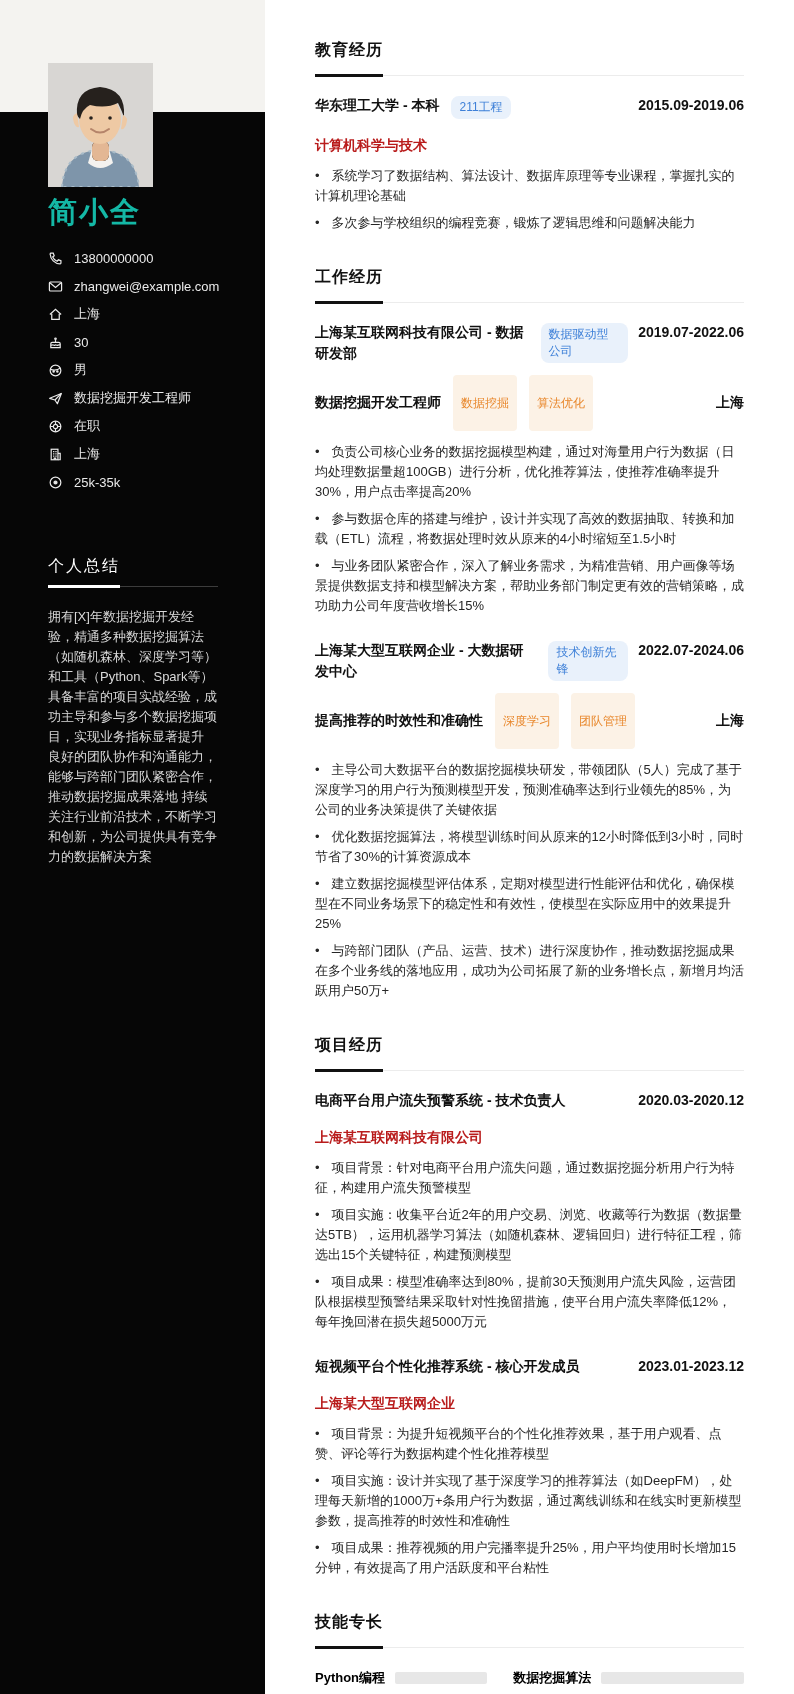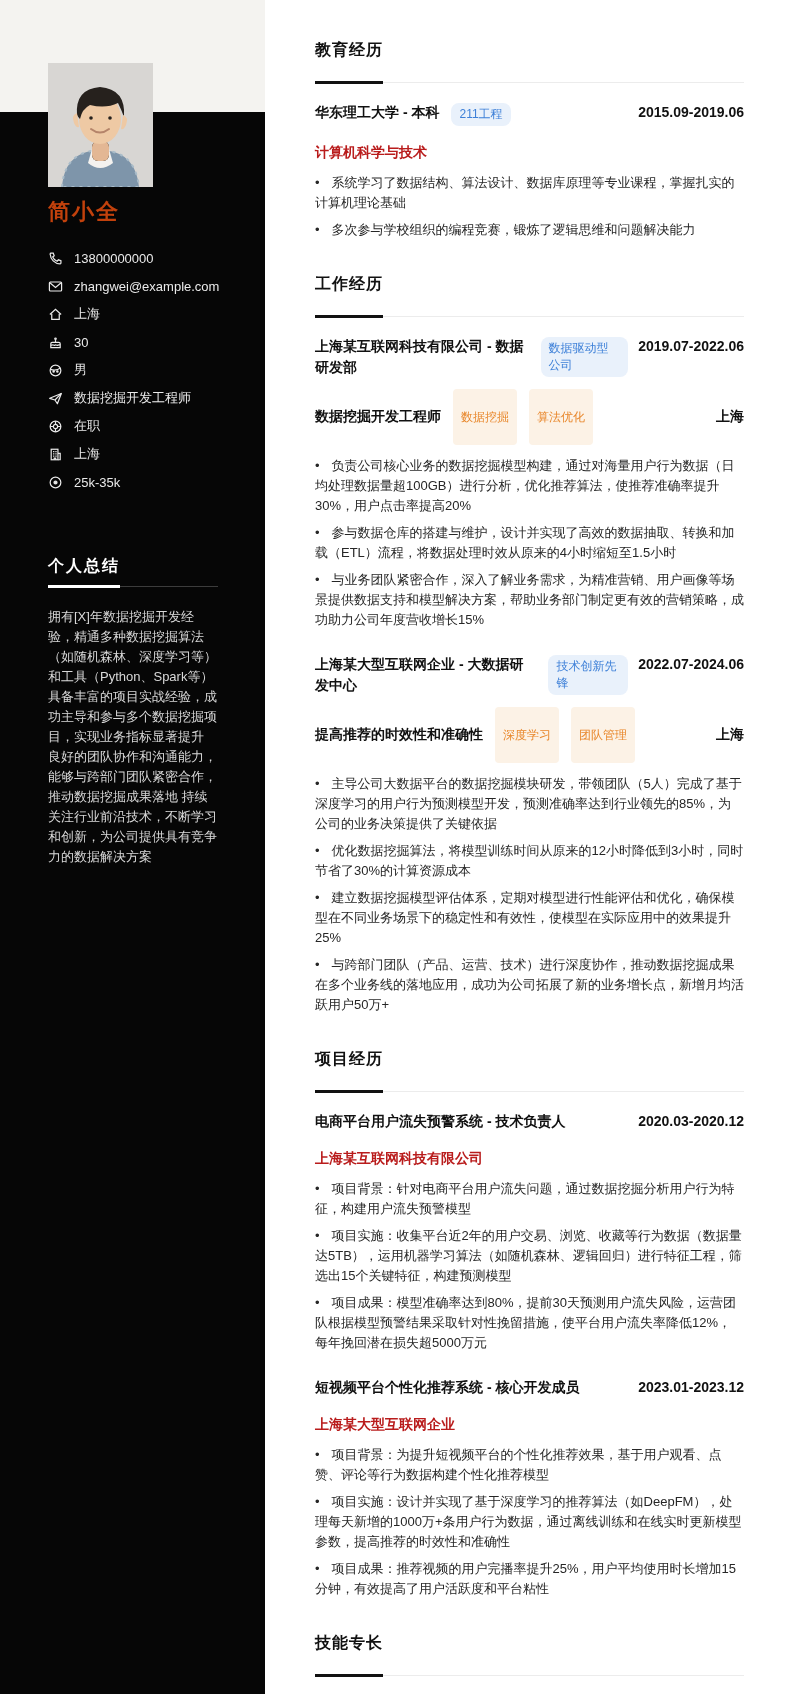--- a/index.html
+++ b/index.html
@@ -7,34 +7,34 @@
   body {
     height:1694px; position:relative; background:#ffffff; overflow:hidden;
     font-family:"Liberation Sans","DejaVu Sans",sans-serif; color:#262626;
   }
   
   .sidebar { position:absolute; left:0; top:0; width:265px; height:1694px; background:#060606; }
   .side-top-bg { position:absolute; left:0; top:0; width:265px; height:112px; background:#F4F3F0; }
   .photo { position:absolute; left:48px; top:63px; width:105px; height:124px; overflow:hidden; background:#d8d6d3; }
   .photo svg { display:block; width:100%; height:100%; }
   .side-body { position:absolute; left:48px; top:198px; width:170px; }
-  .name { color:#c2410c; font-size:22px; font-weight:700; letter-spacing:2px; line-height:28px; }
+  .name { color:#14b8a6; font-size:29px; font-weight:700; letter-spacing:2px; line-height:28px; }
   .contacts { list-style:none; margin-top:18px; }
   .c-item { display:flex; align-items:center; height:28px; color:#eaeaea; font-size:13px; }
   .c-icon { width:15px; height:15px; flex:0 0 auto; margin-right:11px; display:inline-flex; }
   .c-icon svg { width:15px; height:15px; }
   .side-sec { margin-top:60px; border-bottom:1px solid #3c3c3c; }
-  .side-sec .t { display:inline-block; color:#ffffff; font-size:16px; font-weight:700;
+  .side-sec .t { display:inline-block; color:#ffffff; font-size:16px; font-weight:400;
     letter-spacing:2px; padding-bottom:8px; border-bottom:3px solid #ffffff; margin-bottom:-2px; }
   .summary { margin-top:20px; color:#d9d9d9; font-size:13px; line-height:20px; }
   
   .main { position:absolute; left:315px; top:0; width:429px; }
   .sec { border-bottom:1px solid #ececec; }
   .sec .t { display:inline-block; color:#111; font-size:16px; font-weight:700;
-    letter-spacing:1px; padding-bottom:20px; border-bottom:3px solid #111; margin-bottom:-2px; }
+    letter-spacing:1px; padding-bottom:13px; border-bottom:3px solid #111; margin-bottom:-2px; }
   .mt-first { margin-top:40px; }
   .mt-sec { margin-top:34px; }
   .sec-body { margin-top:19px; }
   .entry { margin-top:24px; }
   .entry:first-child { margin-top:0; }
   .entry-row { display:flex; align-items:flex-start; }
   .e-name { font-size:14px; font-weight:700; color:#111; line-height:21px; flex:0 1 auto; max-width:224px; }
   .badge-blue { flex:0 1 auto; max-width:92px; margin-left:12px; margin-top:1px;
     background:#E9F1FB; color:#3E80D8; font-size:12px; line-height:17px;
     padding:3px 8px; border-radius:8px; }

